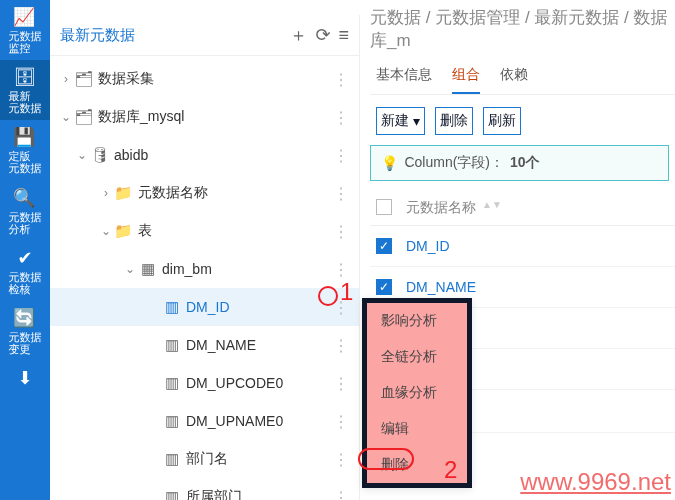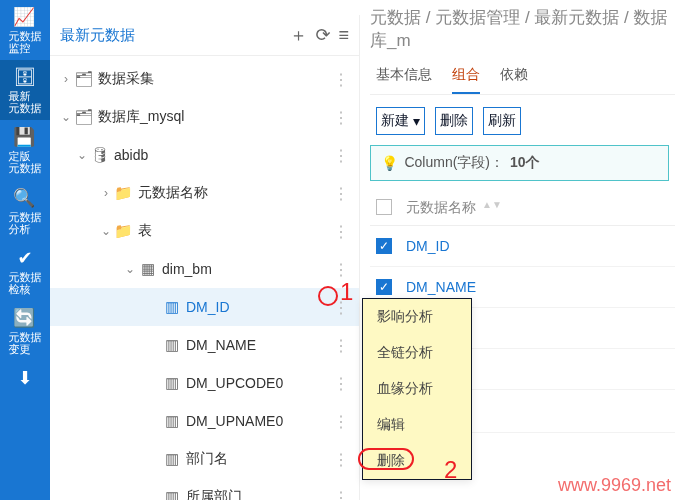--- a/index.html
+++ b/index.html
@@ -36,26 +36,26 @@
 .summary { border: 1px solid #4fc3c9; background: #f3fbfb; padding: 8px 10px; margin: 0 6px 10px 0; color: #555; display: flex; align-items: center; gap: 6px; }
 .summary .icon { color: #f0a020; }
 .tbl-hdr { display: flex; align-items: flex-start; padding: 8px 6px; border-bottom: 1px solid #eee; color: #888; }
 .tbl-row { display: flex; align-items: center; padding: 12px 6px; border-bottom: 1px solid #f2f2f2; }
 .chk { width: 16px; height: 16px; border: 1px solid #bbb; margin-right: 14px; display: inline-flex; align-items: center; justify-content: center; color: #fff; font-size: 12px; }
 .chk.on { background: #1976d2; border-color: #1976d2; }
 .cell { color: #1976d2; }
 .cell.muted { color: #555; }
 .sort { margin-left: 6px; color: #ccc; font-size: 10px; }
 
-.ctxmenu { position: absolute; left: 362px; top: 298px; width: 110px; background: #fef9c3; border: 1px solid #0f172a; box-shadow: 0 2px 8px rgba(0,0,0,.1); z-index: 5; }
+.ctxmenu { position: absolute; left: 362px; top: 298px; width: 110px; background: #fca5a5; border: 5px solid #0f172a; box-shadow: 0 2px 8px rgba(0,0,0,.1); z-index: 5; }
 .ctxmenu-item { padding: 9px 14px; cursor: pointer; color: #444; }
 
 .annot { position: absolute; color: #ee1f25; font-size: 24px; font-family: Arial; z-index: 10; pointer-events: none; }
 .circ { position: absolute; border: 2px solid #ee1f25; border-radius: 50%; z-index: 10; pointer-events: none; }
-.water { position: absolute; right: 4px; bottom: 4px; color: #f04848; font-size: 18px; opacity: .8; z-index: 9; }
+.water { position: absolute; right: 4px; bottom: 4px; color: #f04848; font-size: 24px; opacity: .8; z-index: 9; text-decoration: underline; }
 </style>
 </head>
 <body>
 
 <div class="app">
   <div class="navrail" id="navrail">
       <div class="navrail-item">
         <div class="icon">📈</div>
         <span>元数据<br>监控</span>
       </div>

